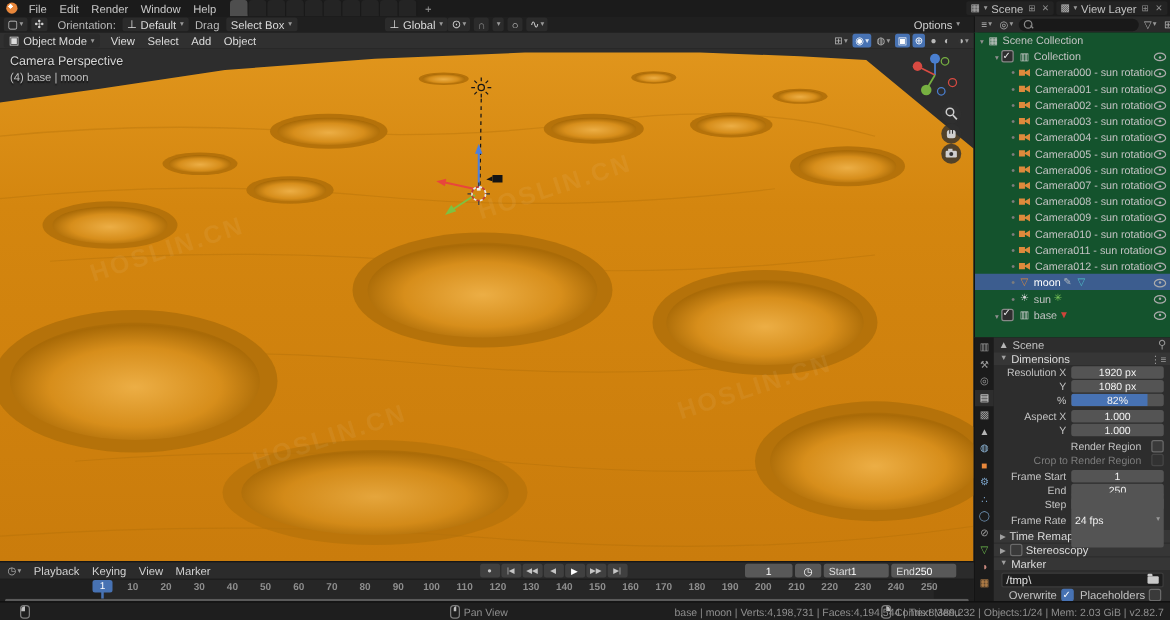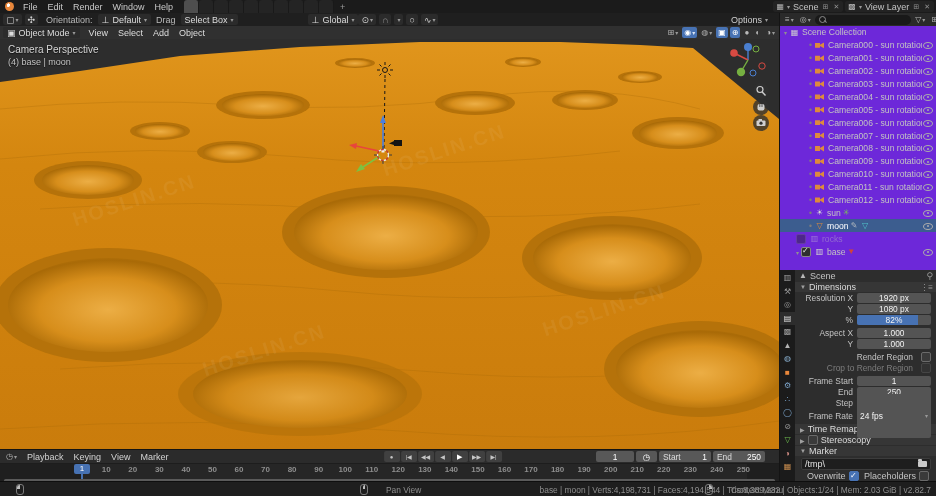--- a/index.html
+++ b/index.html
@@ -42,21 +42,21 @@
   #viewport{left:0;top:39px;width:779px;height:410px;background:#2e2e2e;overflow:hidden;}
   #vp-overlay{left:8px;top:5px;color:#d6d6d6;font-size:10px;text-shadow:0 1px 1px rgba(0,0,0,.65);line-height:12px;}
   #vp-overlay .l2{font-size:9px;color:#c2c2c2;}
   .wm{position:absolute;color:rgba(255,255,255,.06);font-size:20px;font-weight:bold;letter-spacing:2px;transform:rotate(-18deg);pointer-events:none;}
 
   
   #ol-hdr{left:779px;top:13px;width:157px;height:13px;background:#2a2a2a;border-left:1px solid #141414;display:flex;align-items:center;padding:0 3px;gap:2px;}
   #ol-search{flex:1;height:10px;background:#191919;border-radius:6px;display:flex;align-items:center;padding:0 4px;gap:2px;}
   .mag{width:5px;height:5px;border:1px solid #8a8a8a;border-radius:50%;position:relative;}
   .mag::after{content:"";position:absolute;left:4px;top:4px;width:3px;height:1px;background:#8a8a8a;transform:rotate(45deg);}
-  #outliner{left:779px;top:26px;width:157px;height:244px;background:#6d28d9;border-left:1px solid #141414;overflow:hidden;}
+  #outliner{left:779px;top:26px;width:157px;height:244px;background:#14532d;border-left:1px solid #141414;overflow:hidden;}
   .olrow{display:flex;align-items:center;height:12.9px;font-size:8.6px;color:#c3c3c3;white-space:nowrap;padding-right:3px;}
   .olrow.selected{background:#3c5d8f;color:#fff;}
   .olrow.disabled{opacity:.42;}
   .ind0{padding-left:4px;}.ind1{padding-left:16px;}.ind2{padding-left:29px;}
   .olrow .ar,.olrow .tg,.olrow .dt,.olrow .x1,.olrow .x2,.olrow .eye{display:none;}
   .exp .ar{display:inline-block;}
   .ar::before{content:"▾";font-size:6px;color:#909090;margin-right:2px;}
   .tg-on .tg,.tg-off .tg{display:inline-block;}
   .tg{width:8px;height:8px;border:1px solid #888;border-radius:2px;background:#2e2e2e;margin-right:3px;position:relative;flex:none;}
   .tg-on .tg::before{content:"✓";position:absolute;left:0px;top:-1.5px;font-size:8px;color:#ececec;}
@@ -117,34 +117,34 @@
   #timeline{left:0;top:449px;width:779px;height:32px;background:#262626;border-top:1px solid #141414;}
   #tl-hdr{position:relative;height:13px;background:#2b2b2b;display:flex;align-items:center;padding:0 4px;gap:4px;}
   #tl-menus{display:flex;gap:2px;align-items:center;}
   #tl-menus .menu{color:#d2d2d2;padding:0 4px;}
   #pb{position:absolute;left:50%;top:1px;transform:translateX(-5%);display:flex;gap:1px;}
   .pbtn{min-width:12px;height:11px;background:#404040;border-radius:2px;color:#c5c5c5;font-size:6px;display:flex;align-items:center;justify-content:center;padding:0 2px;}
   .pbtn.play{color:#fff;font-size:7px;}
   #tl-range{position:absolute;right:14px;top:1px;display:flex;gap:2px;align-items:center;}
   .tlfield{background:#585858;border-radius:2px;height:11px;display:flex;align-items:center;justify-content:center;color:#fff;font-size:8.4px;padding:0 4px;}
   #cur-frame{width:30px;}
-  .rngfield{width:44px;justify-content:space-between;color:#ddd;}
+  .rngfield{width:44px;justify-content:flex-start;color:#ddd;}
   .rngfield b{color:#fff;font-weight:normal;}
   #tl-ruler{position:relative;height:15px;background:#262626;border-top:1px solid #1d1d1d;overflow:hidden;}
   #ticks{position:absolute;left:93px;top:1px;display:flex;}
   .tick{width:26.56px;text-align:center;font-size:8px;color:#8e8e8e;font-weight:bold;}
   .shade{position:absolute;top:0;bottom:0;background:rgba(0,0,0,.18);}
   #ph-line{position:absolute;left:81px;top:0;width:2px;height:15px;background:#4772b3;}
   #ph-badge{position:absolute;left:74px;top:0;width:16px;height:10px;background:#4772b3;border-radius:2px;color:#fff;font-size:8px;line-height:10px;text-align:center;}
   #tl-scroll{height:3px;background:#1f1f1f;display:flex;align-items:center;}
   #tl-thumb{height:3px;border-radius:2px;background:#5a5a5a;margin:0 4px;flex:1;}
 
   
   #statusbar{left:0;top:481px;width:936px;height:15px;background:#1e1e1e;border-top:1px solid #0e0e0e;font-size:8.4px;color:#8f8f8f;}
-  .sb{position:absolute;top:0;height:15px;display:flex;align-items:center;gap:18px;}
+  .sb{position:absolute;top:0;height:15px;display:flex;align-items:center;gap:3px;}
   .mouse{width:6px;height:9px;border:1px solid #7c7c7c;border-radius:3px;position:relative;}
   .mouse::before{content:"";position:absolute;left:0;top:0;width:3px;height:4px;background:#bfbfbf;border-radius:3px 0 0 0;}
   .mouse.mid::before{left:1.5px;width:2px;background:#bfbfbf;}
   .mouse.rt::before{left:auto;right:0;border-radius:0 3px 0 0;}
 </style>
 </head>
 <body>
 
 <div id="app">
 
@@ -430,20 +430,29 @@
   </div>
   <div id="outliner" class="abs">
     <div>
         <div class="olrow ind0 exp r-scenecol">
         <span class="ar"></span>
 
         <span class="oi"></span>
         <span class="lbl2">Scene Collection</span>
 
       </div>
+        <div class="olrow ind1 exp tg-on r-collection has-eye">
+        <span class="ar"></span>
+        <span class="tg"></span>
+
+        <span class="oi"></span>
+        <span class="lbl2">Collection</span>
+
+        <span class="eye"></span>
+      </div>
         <div class="olrow ind2 arw r-camera has-eye">
 
         <span class="dt"></span>
         <span class="oi"></span>
         <span class="lbl2">Camera000 - sun rotation X0, Y82, Z220</span>
 
         <span class="eye"></span>
       </div>
         <div class="olrow ind2 arw r-camera has-eye">
 
@@ -531,48 +540,40 @@
         <span class="oi"></span>
         <span class="lbl2">Camera011 - sun rotation X0, Y82, Z350</span>
 
         <span class="eye"></span>
       </div>
         <div class="olrow ind2 arw r-camera has-eye">
 
         <span class="dt"></span>
         <span class="oi"></span>
         <span class="lbl2">Camera012 - sun rotation X0, Y82, Z210</span>
-
-        <span class="eye"></span>
-      </div>
-        <div class="olrow ind2 arw r-light has-eye x-sun">
-
-        <span class="dt"></span>
-        <span class="oi"></span>
-        <span class="lbl2">sun</span>
-        <span class="x1"></span>
 
         <span class="eye"></span>
       </div>
         <div class="olrow ind2 arw r-mesh has-eye selected x-moon">
 
         <span class="dt"></span>
         <span class="oi"></span>
         <span class="lbl2">moon</span>
         <span class="x1"></span>
         <span class="x2"></span>
         <span class="eye"></span>
       </div>
-        <div class="olrow ind1 tg-off r-collection disabled">
-
-        <span class="tg"></span>
-
-        <span class="oi"></span>
-        <span class="lbl2">rocks</span>
-
+        <div class="olrow ind2 arw r-light has-eye x-sun">
+
+        <span class="dt"></span>
+        <span class="oi"></span>
+        <span class="lbl2">sun</span>
+        <span class="x1"></span>
+
+        <span class="eye"></span>
       </div>
         <div class="olrow ind1 exp tg-on r-collection has-eye x-base">
         <span class="ar"></span>
         <span class="tg"></span>
 
         <span class="oi"></span>
         <span class="lbl2">base</span>
         <span class="x1"></span>
 
         <span class="eye"></span>

